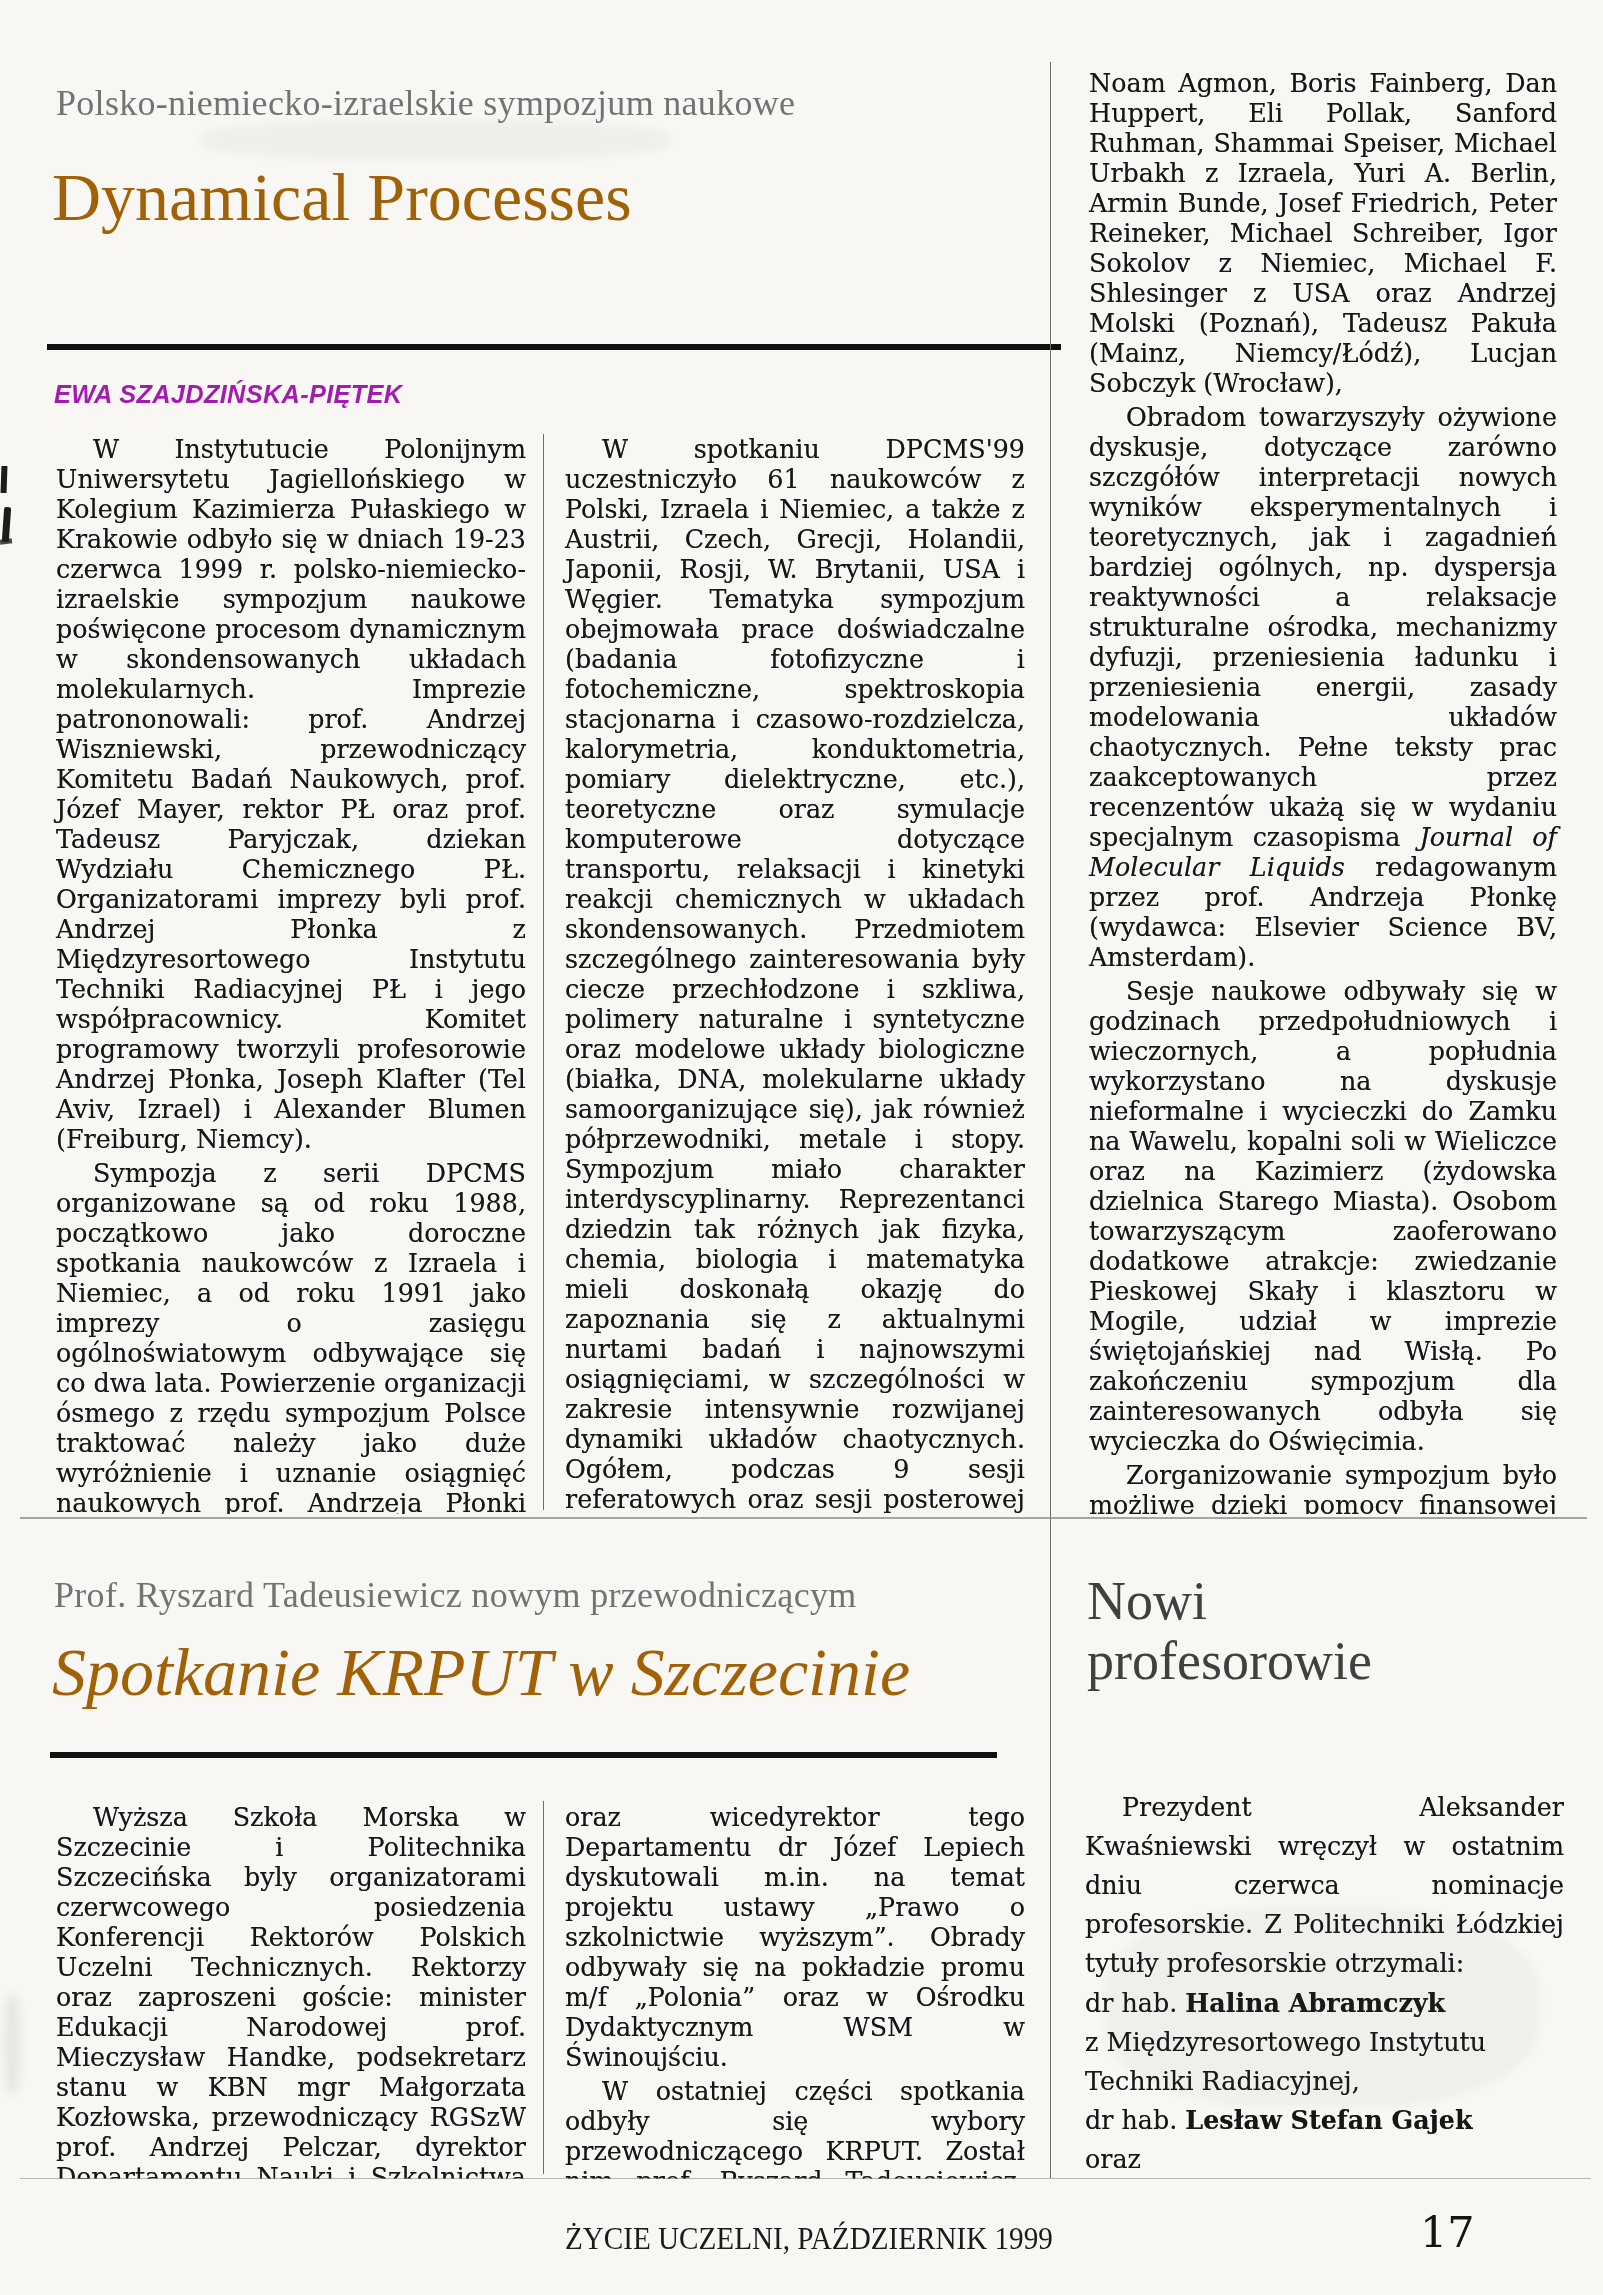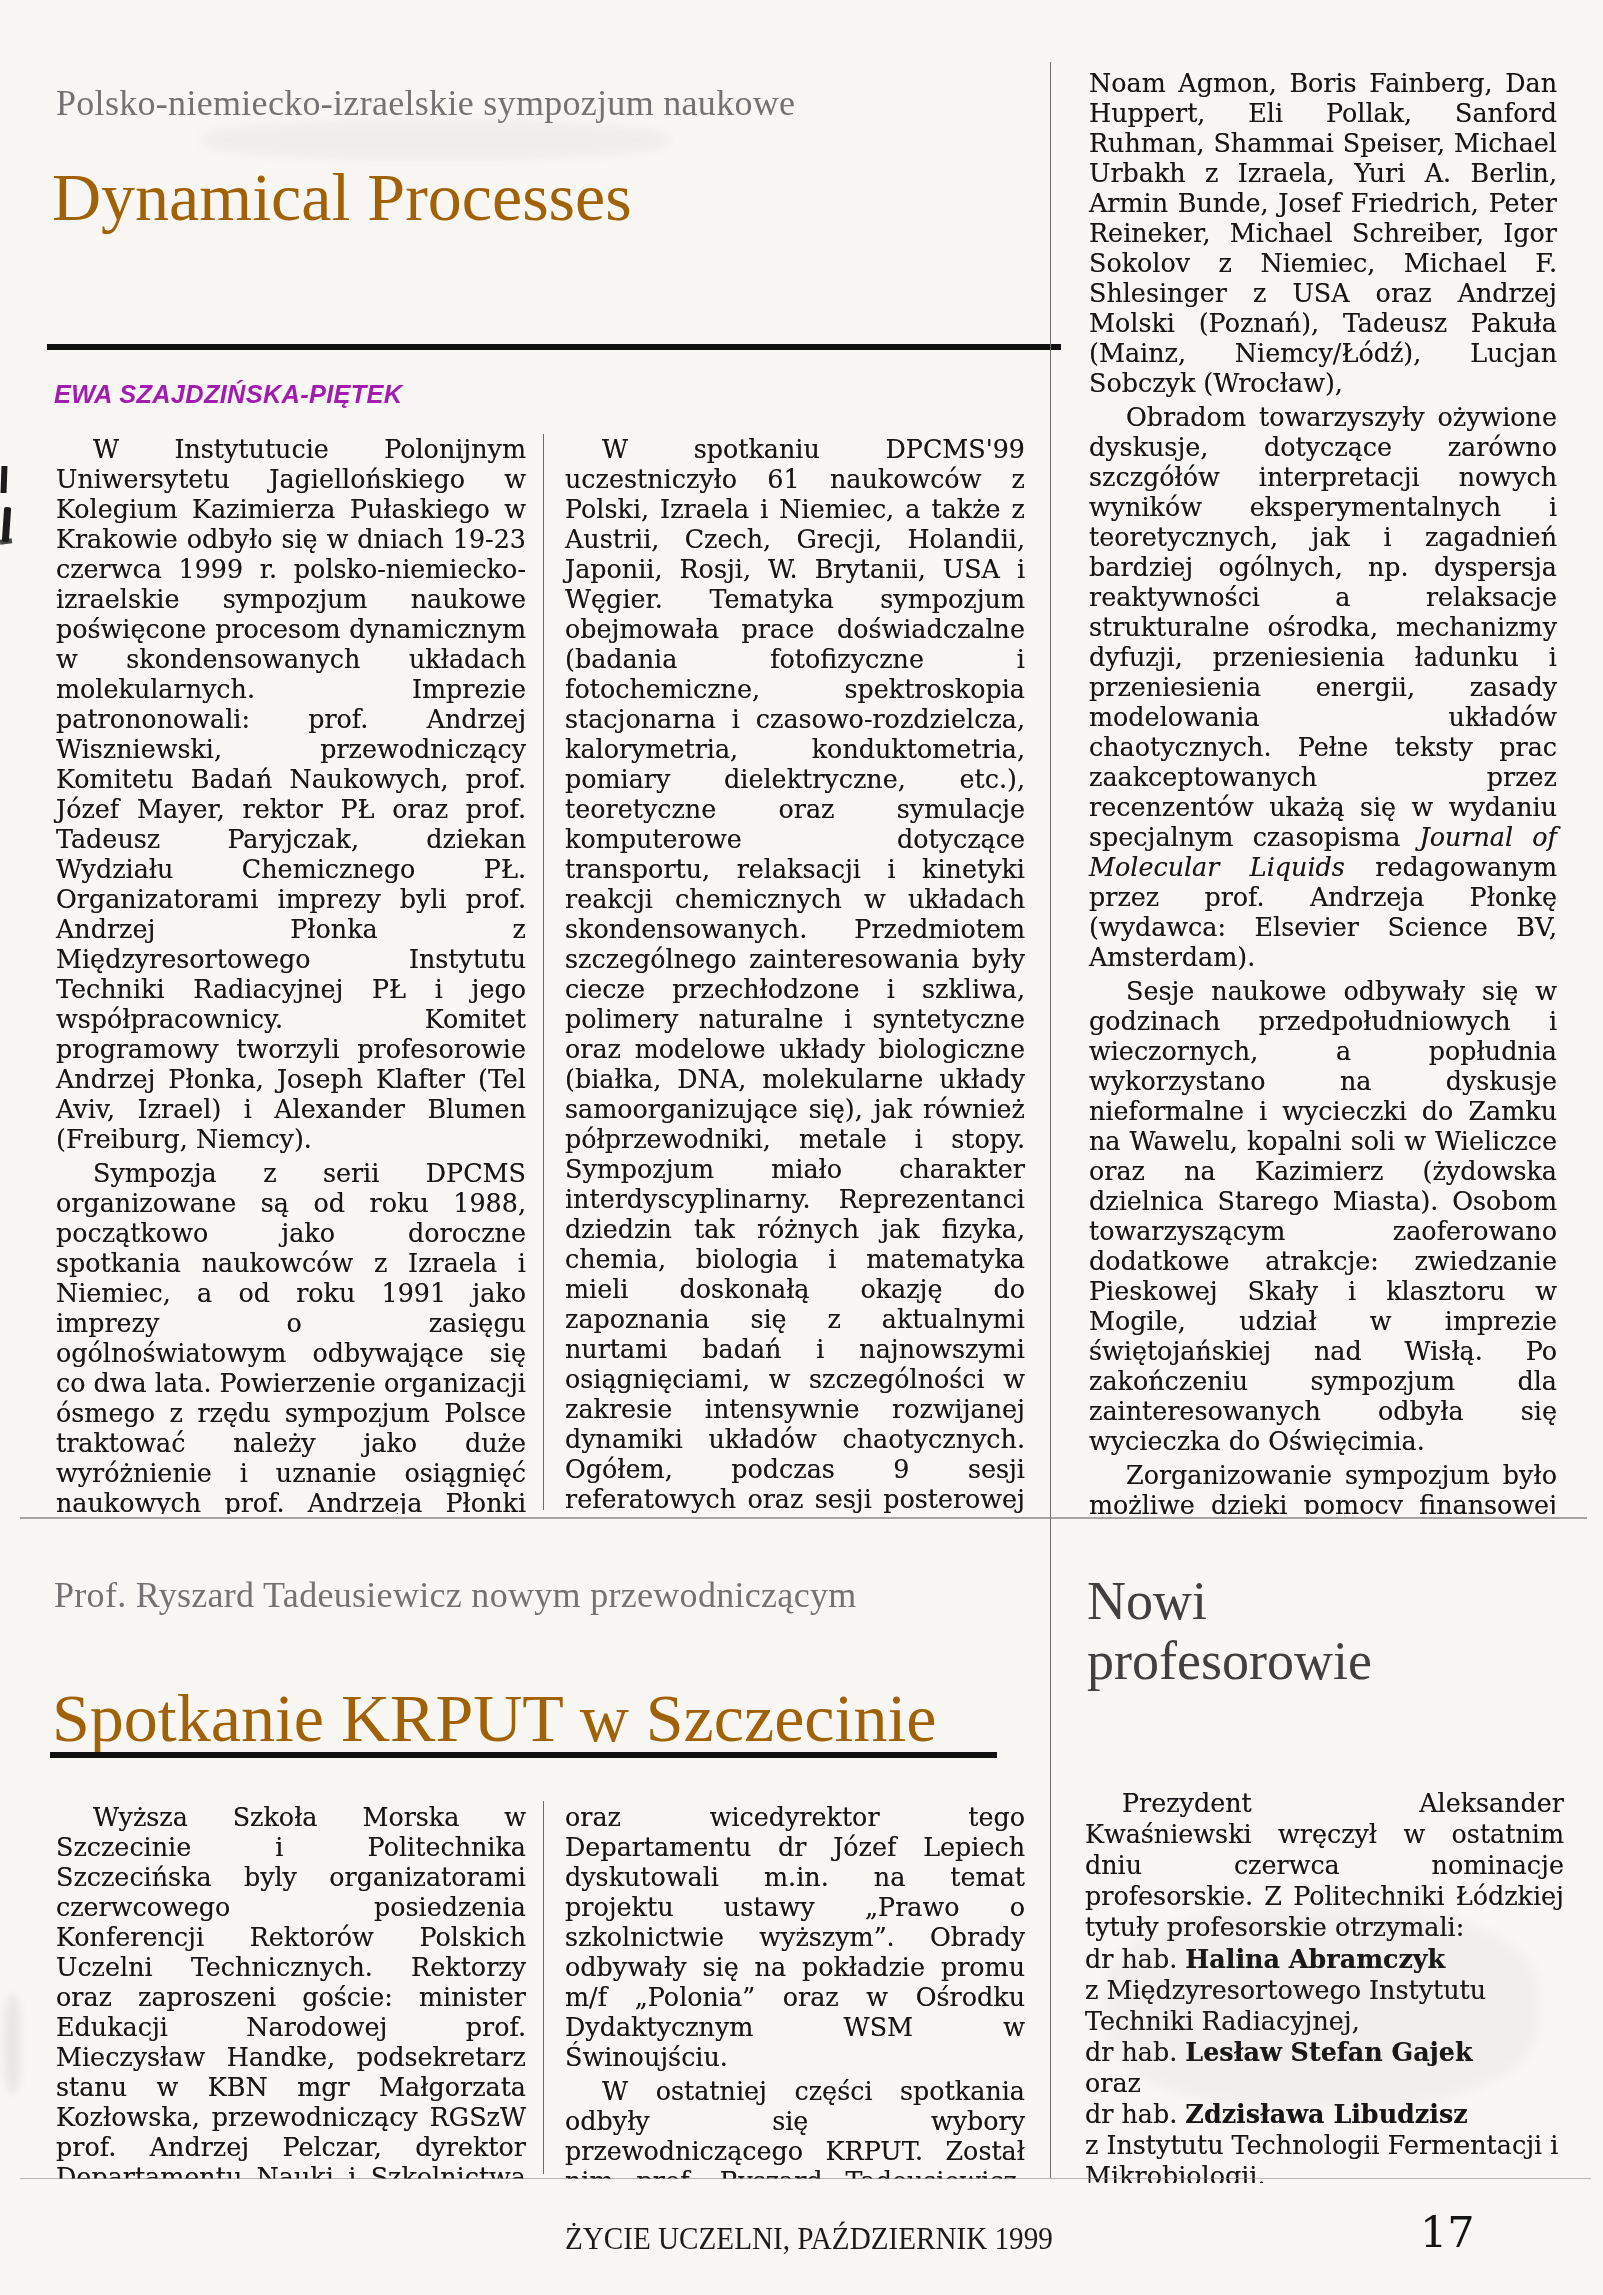--- a/index.html
+++ b/index.html
@@ -36,21 +36,21 @@
   .vrule{background:#6f6d68; width:1.3px;}
   
   .col{
     font-size:25.4px; line-height:30px; text-align:justify;
     overflow:hidden; hyphens:auto; -webkit-hyphens:auto;
     text-shadow:0 0 0.4px rgba(20,20,20,0.55);
   }
   .col p{margin:4px; padding:0;}
   .col p.ind{text-indent:37px;}
   .prof-block{
-    font-size:25.4px; line-height:31px; text-align:left;
+    font-size:25.4px; line-height:39px; text-align:left;
     text-shadow:0 0 0.4px rgba(20,20,20,0.55);
   }
   .prof-block .ind{text-indent:37px; text-align:justify; margin:0 0 1.3px 0;}
   .prof-line{white-space:nowrap;}
   .prof-line b{font-weight:bold;}
   
   .journal{
     font-family:"Liberation Serif", serif;
     font-size:31px; letter-spacing:0px; color:#1b1b1b; white-space:nowrap;
     transform:scaleX(0.94); transform-origin:left;
@@ -94,21 +94,21 @@
   <p class="ind">Zorganizowanie sympozjum było możliwe dzięki pomocy finansowej Komitetu Badań Naukowych, Fundacji Współpracy Polsko-Niemieckiej i Politechniki Łódzkiej.</p>
 </div>
 
 <div class="abs vrule" style="left:543px; top:434px; height:1076px;"></div>
 <div class="abs vrule" style="left:1050px; top:62px; height:2116px;"></div>
 
 <div class="abs rule-thin" style="left:20px; top:1517px; width:1567px; opacity:0.75;"></div>
 
 <div class="abs kicker" style="left:54px; top:1574px;">Prof. Ryszard Tadeusiewicz nowym przewodniczącym</div>
 
-<div class="abs headline" style="left:52px; top:1680px;">Spotkanie KRPUT w Szczecinie</div>
+<div class="abs headline" style="left:52px; top:1634px;font-style:italic;">Spotkanie KRPUT w Szczecinie</div>
 
 <div class="abs rule-thick" style="left:50px; top:1752px; width:947px;"></div>
 
 <div class="abs col" style="left:52px; top:1798px; width:478px; height:381px;">
   <p class="ind">Wyższa Szkoła Morska w Szczecinie i Politechnika Szczecińska byly organizatorami czerwcowego posiedzenia Konferencji Rektorów Polskich Uczelni Technicznych. Rektorzy oraz zaproszeni goście: minister Edukacji Narodowej prof. Mieczysław Handke, podsekretarz stanu w KBN mgr Małgorzata Kozłowska, przewodniczący RGSzW prof. Andrzej Pelczar, dyrektor Departamentu Nauki i Szkolnictwa Wyższego MEN mgr Tadeusz Popłonkowski</p>
 </div>
 
 <div class="abs col" style="left:561px; top:1798px; width:468px; height:381px;">
   <p>oraz wicedyrektor tego Departamentu dr Józef Lepiech dyskutowali m.in. na temat projektu ustawy „Prawo o szkolnictwie wyższym”. Obrady odbywały się na pokładzie promu m/f „Polonia” oraz w Ośrodku Dydaktycznym WSM w Świnoujściu.</p>
   <p class="ind">W ostatniej części spotkania odbyły się wybory przewodniczącego KRPUT. Został nim prof. Ryszard Tadeusiewicz, rektor Akademii Górniczo-Hutniczej w Krakowie.</p>

